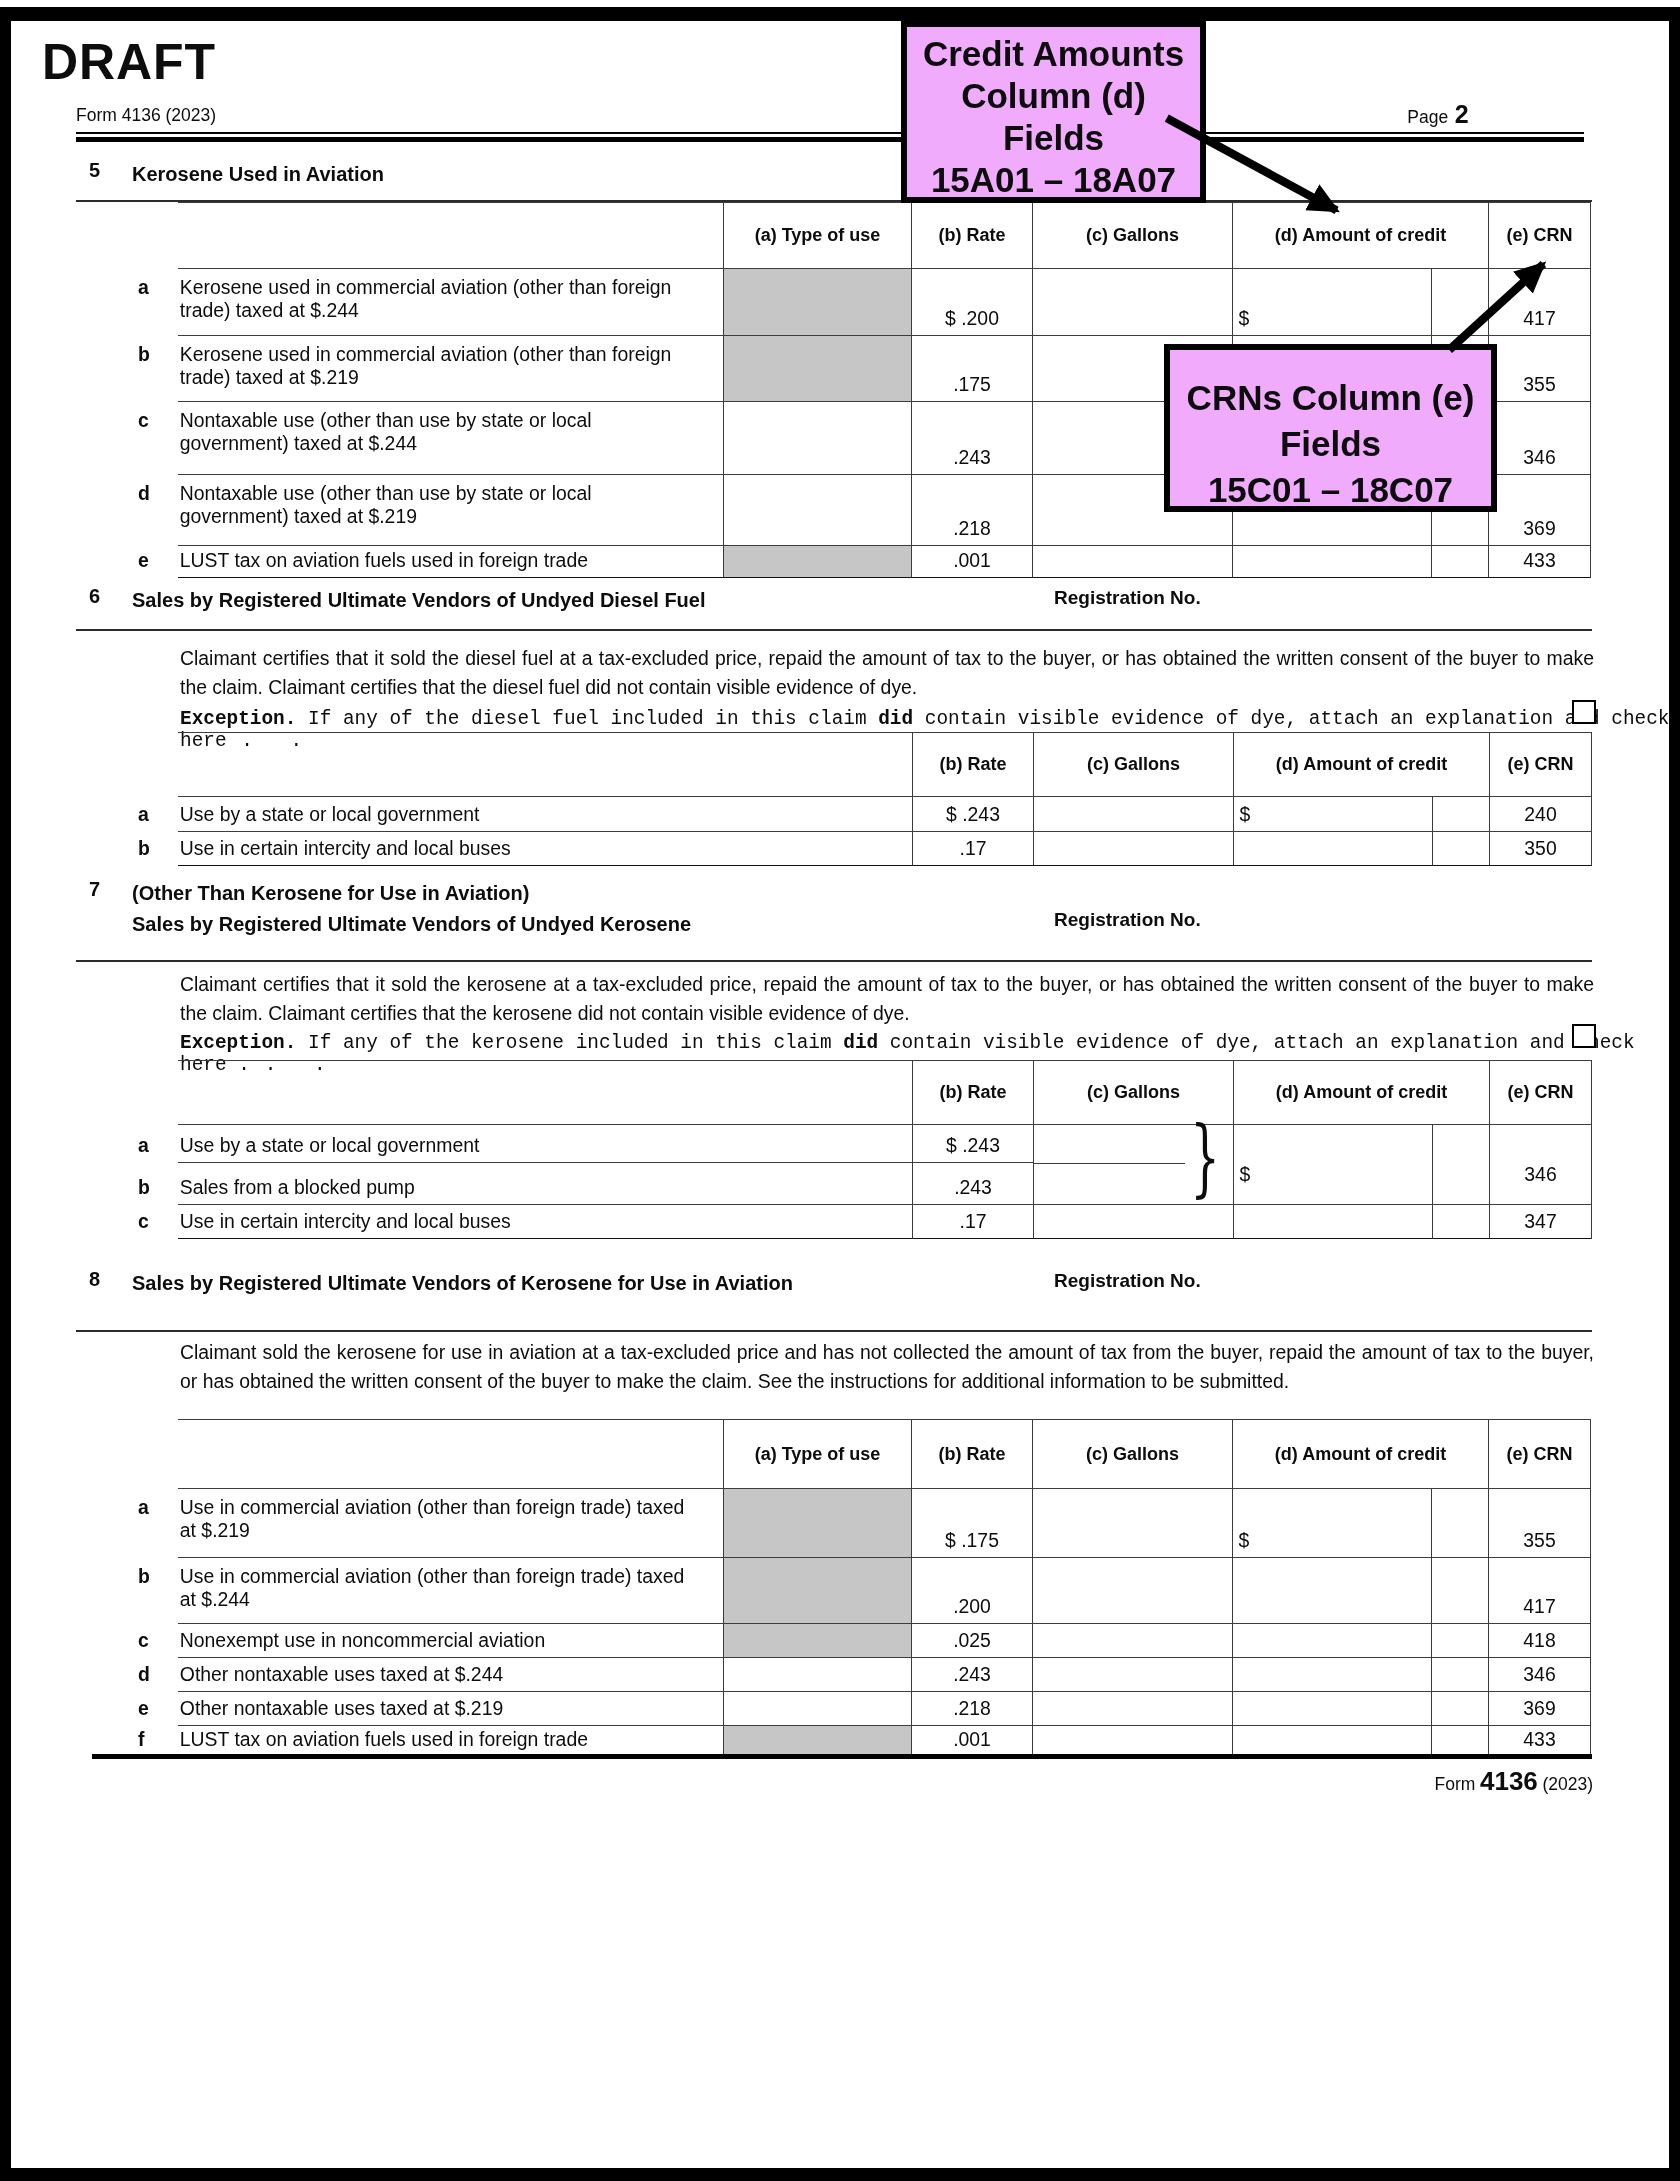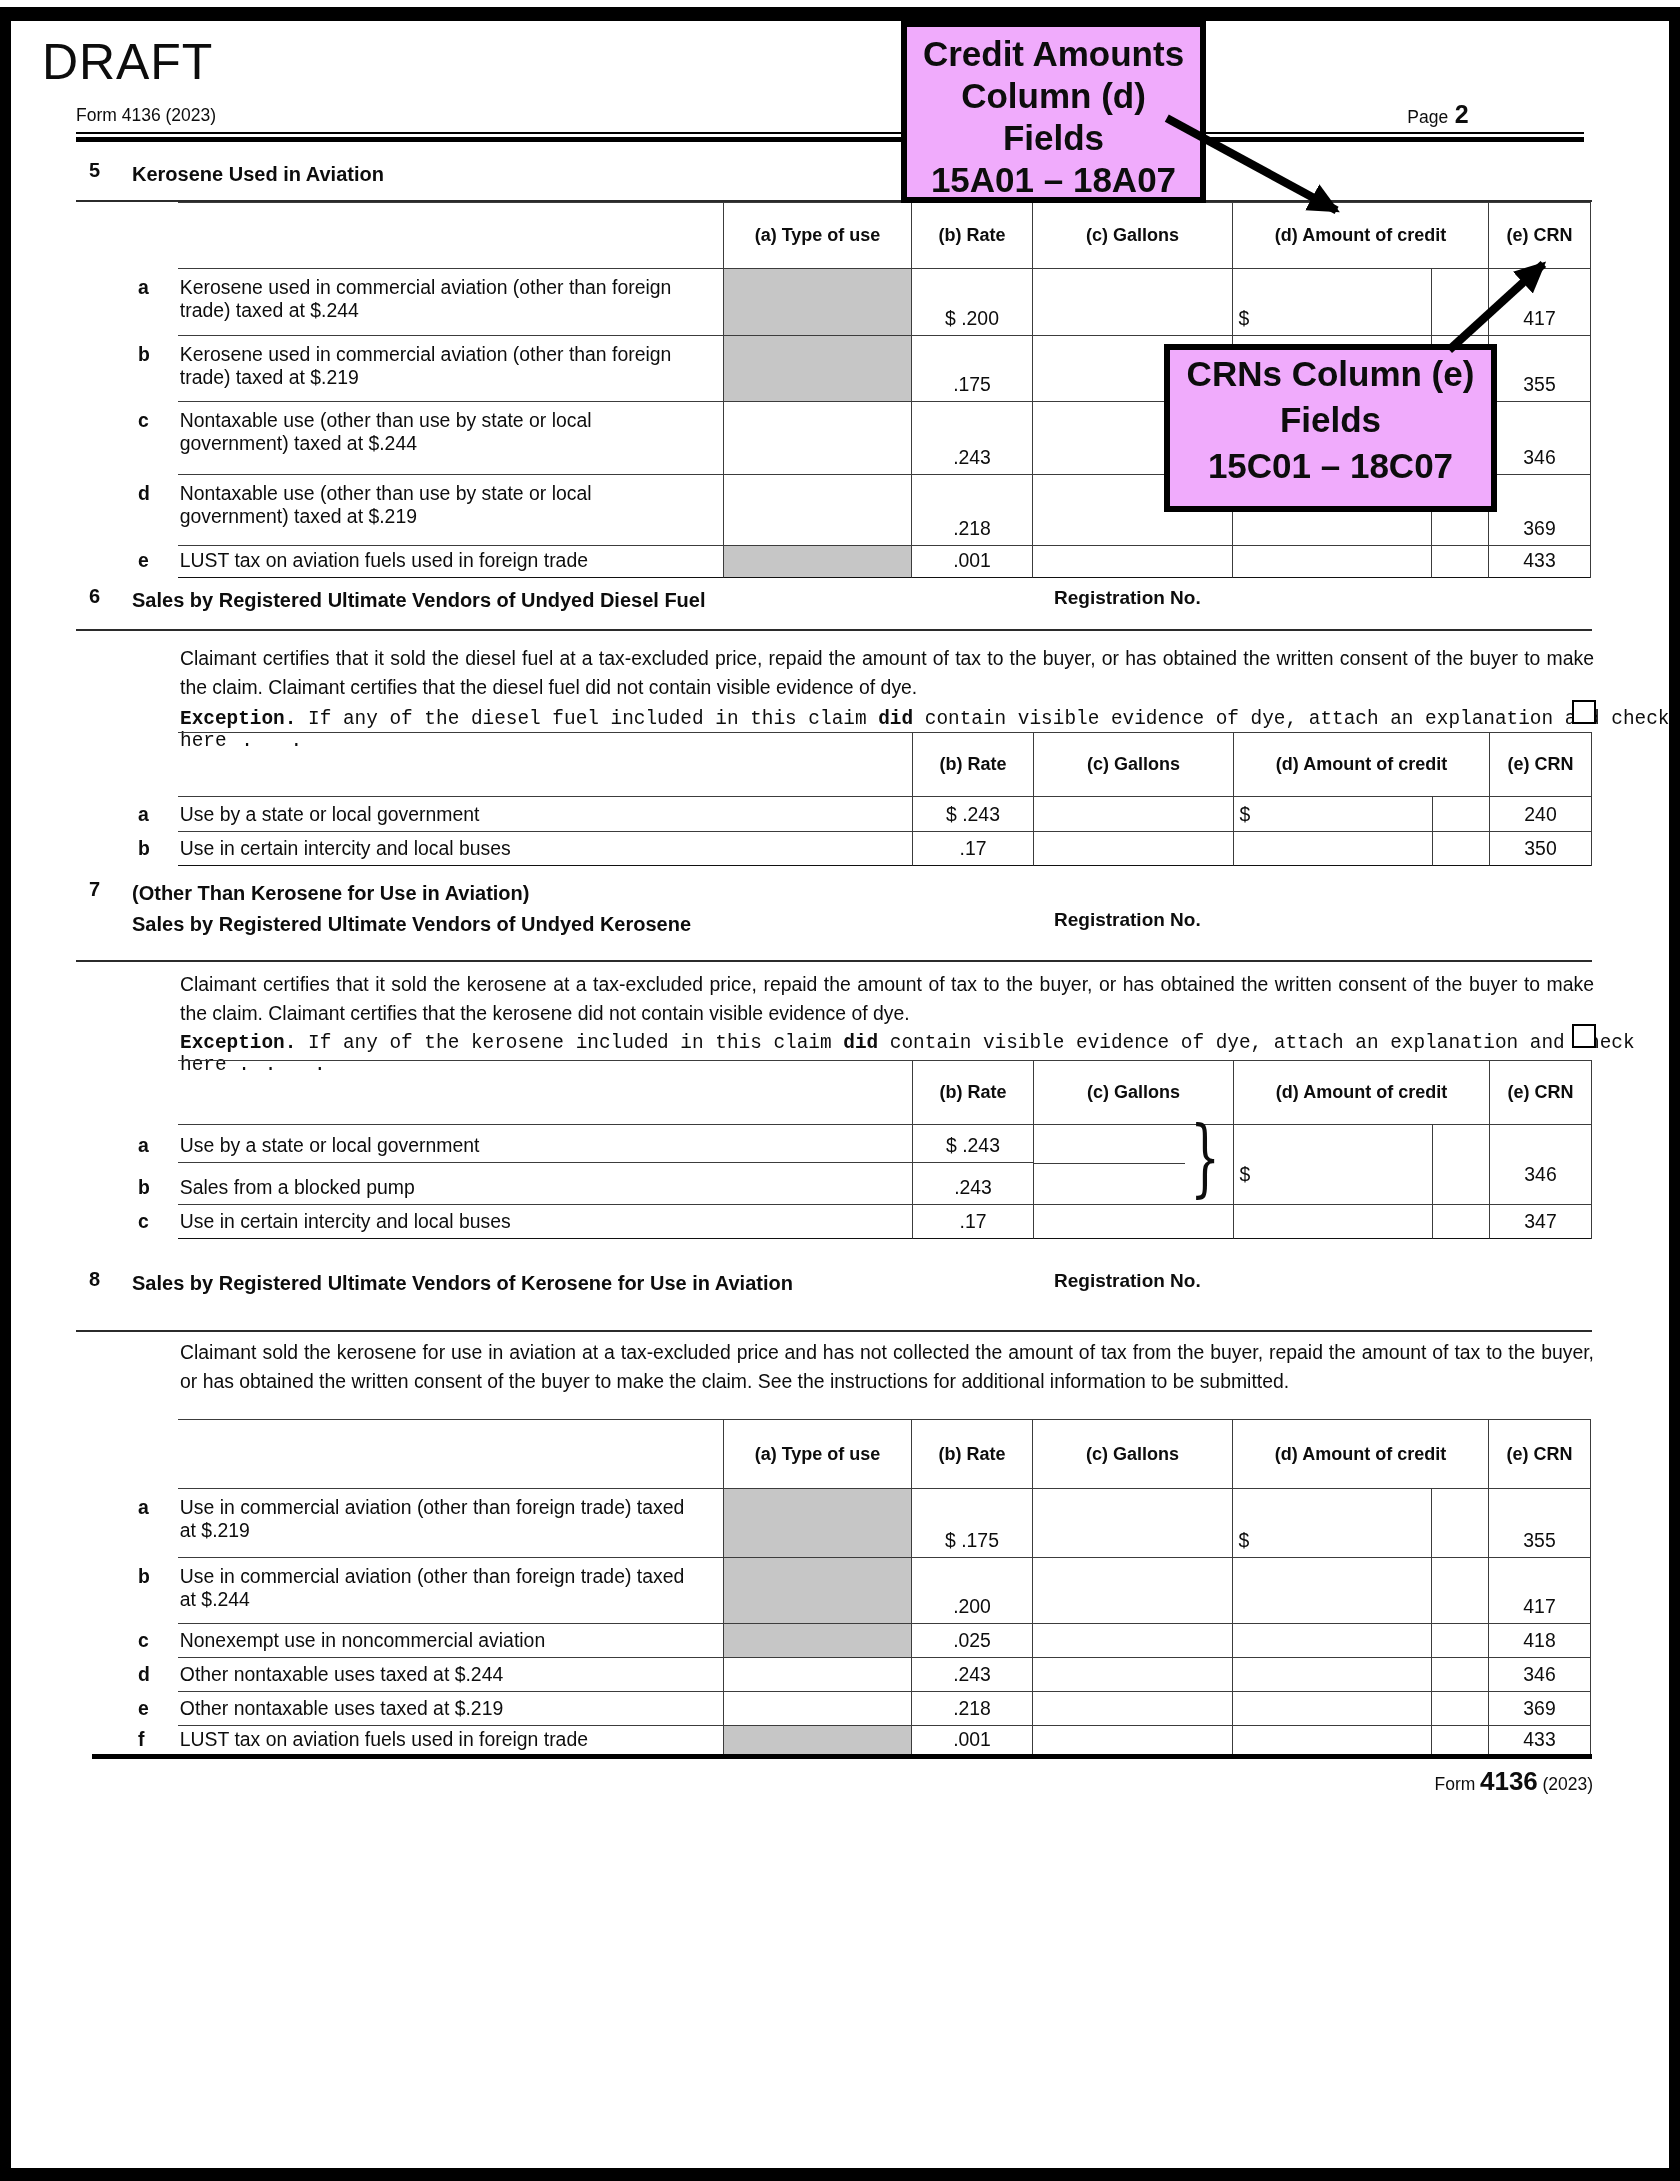--- a/index.html
+++ b/index.html
@@ -4,21 +4,21 @@
 <style>
   html,body{margin:0;padding:0;background:#fff;}
   .page{position:relative;width:1681px;height:2182px;background:#fff;overflow:hidden;
         font-family:"Liberation Sans","DejaVu Sans",sans-serif;color:#0d0d0d;}
   .bar{position:absolute;background:#000;}
   #bar-top{left:0;top:7.4px;width:1681px;height:14px;}
   #bar-left{left:0;top:7.4px;width:11px;height:2167px;}
   #bar-right{left:1669px;top:7.4px;width:12px;height:2167px;}
   #bar-bottom{left:0;top:2168px;width:1681px;height:14px;}
 
-  .draft{position:absolute;left:42px;top:33px;font-size:50px;font-weight:normal;letter-spacing:0.9px;text-align:center;}
+  .draft{position:absolute;left:42px;top:33px;font-size:50px;font-weight:bold;letter-spacing:0.9px;text-align:center;}
   .form-id{position:absolute;left:76px;top:105px;font-size:17.5px;}
   .page-label{position:absolute;top:100px;left:1292px;width:292px;text-align:center;font-size:17.5px;}
   .page-num{font-weight:bold;font-size:25px;margin-left:6.5px;}
   .dbl-thin{position:absolute;left:76px;top:132px;width:1508px;height:1.8px;background:#000;}
   .dbl-thick{position:absolute;left:76px;top:137px;width:1508px;height:4.6px;background:#000;}
 
   .rule{position:absolute;left:76px;width:1516px;height:1.8px;background:#2b2b2b;}
   .sec-num{position:absolute;left:89px;font-weight:bold;font-size:20px;}
   .sec-title{position:absolute;left:132px;font-weight:bold;font-size:20px;line-height:31px;}
   .reg{position:absolute;left:1054px;font-weight:bold;font-size:19px;}
@@ -55,21 +55,21 @@
   .shade{background:var(--shade,#c6c6c6);}
   .partline{position:absolute;left:0;right:48px;bottom:-0.9px;height:0.9px;background:#3c3c3c;}
   .brace{position:absolute;right:13px;top:-3.7px;font-family:"DejaVu Serif",serif;font-size:85px;
          line-height:72px;transform:scaleX(.55);transform-origin:100% 0;}
   .thickline{position:absolute;left:92px;top:1754px;width:1500px;height:4.6px;background:#000;}
   .form-footer{position:absolute;top:1766px;left:1108px;width:485px;text-align:right;font-size:17.5px;}
   .ff-num{font-weight:bold;font-size:26px;margin:0 4.6px;}
   .callout{position:absolute;box-sizing:border-box;background:#f0abfc;border:6.5px solid #000;
            text-align:center;font-weight:bold;font-size:35px;z-index:5;margin-left:40px;}
   #callout-credit{left:861px;top:21px;width:305px;height:182px;line-height:42px;padding-top:5.5px;}
-  #callout-crn{left:1124px;top:344px;width:333px;height:168px;line-height:46px;padding-top:1px;}
+  #callout-crn{left:1124px;top:344px;width:333px;height:168px;line-height:46px;padding-top:25px;}
   .arrows{position:absolute;left:0;top:0;z-index:6;pointer-events:none;}
 </style>
 </head>
 <body>
 
 <div class="page">
 
   <div class="bar" id="bar-top"></div>
   <div class="bar" id="bar-left"></div>
   <div class="bar" id="bar-right"></div>

